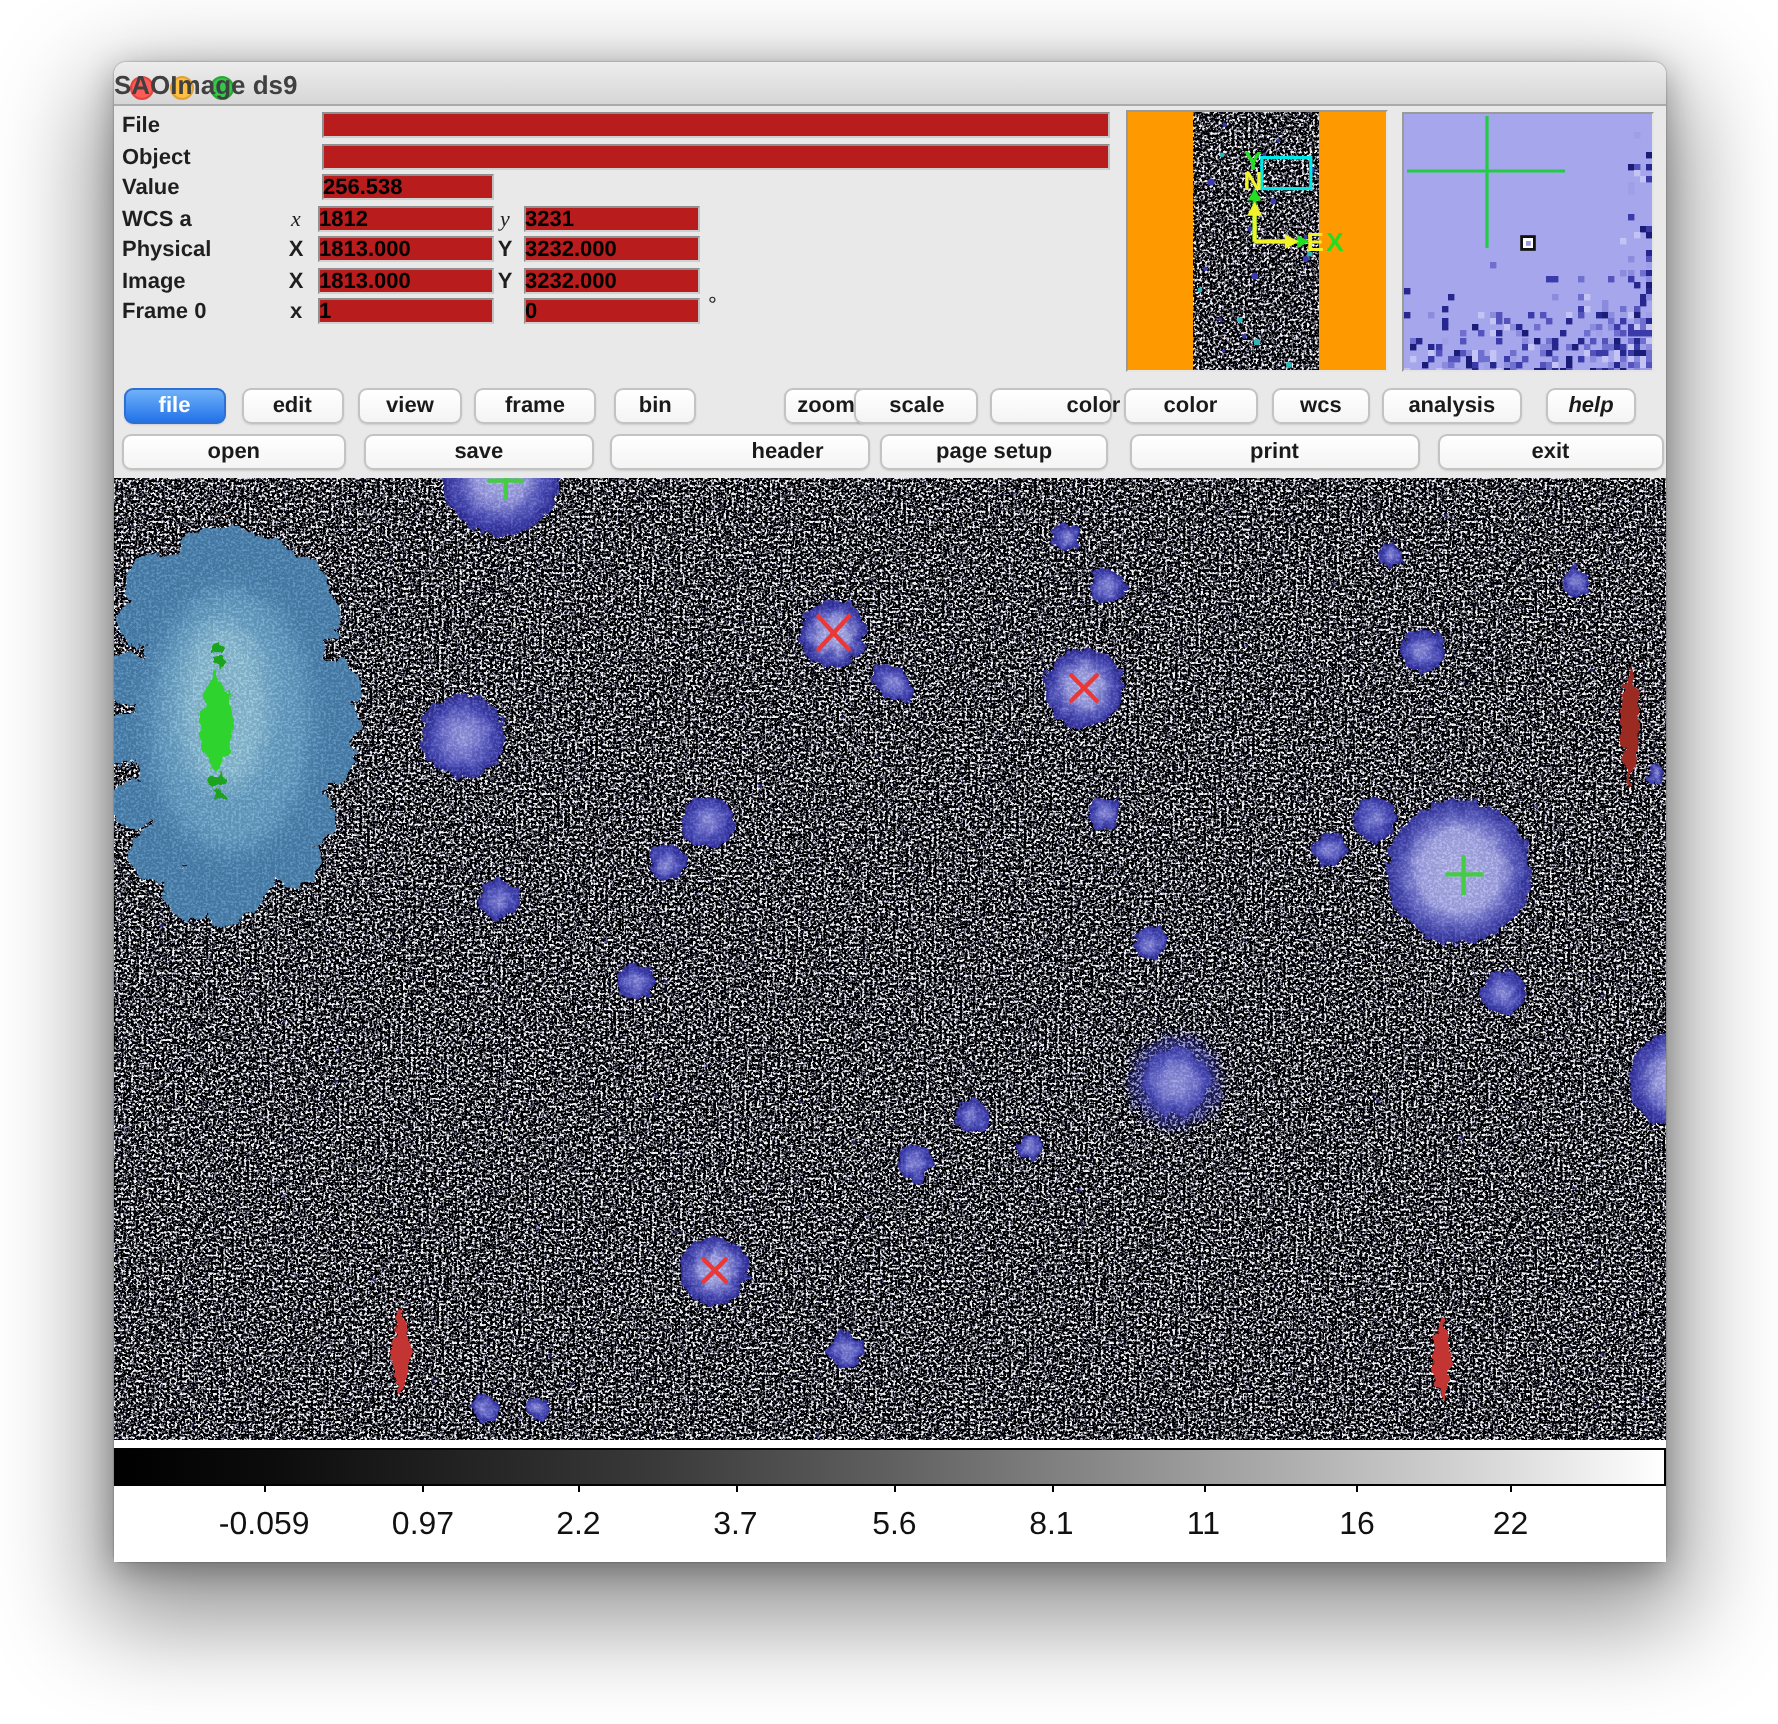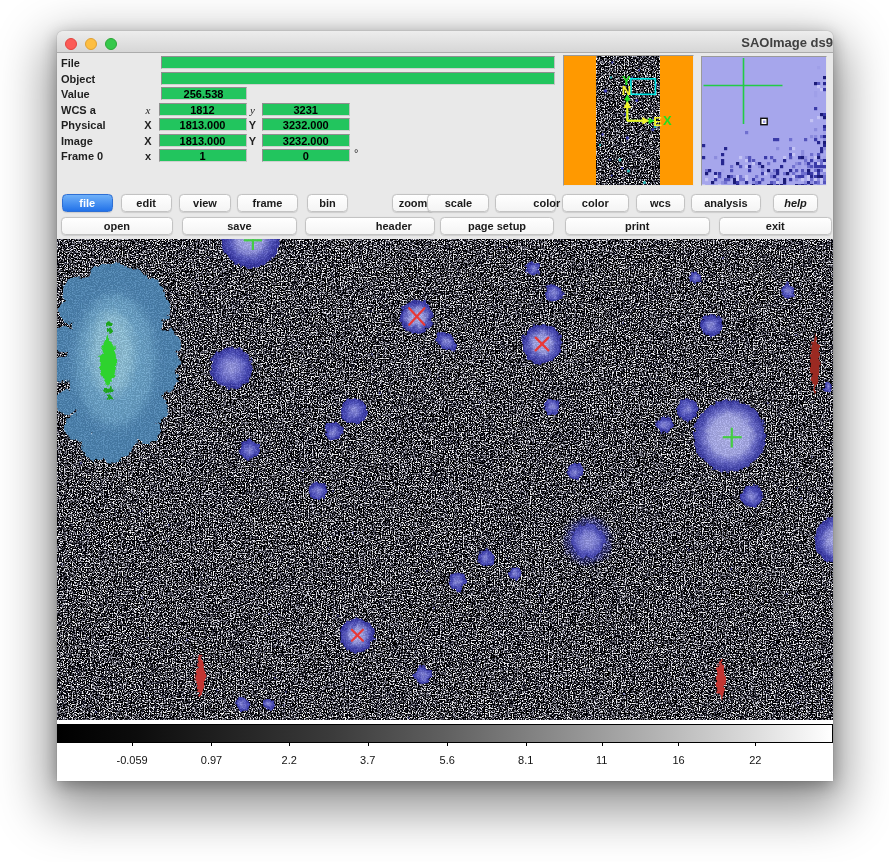--- a/index.html
+++ b/index.html
@@ -3,35 +3,35 @@
 <style>
 * { margin:0; padding:0; box-sizing:border-box; }
 html,body { width:889px; height:862px; background:#fff; font-family:"Liberation Sans",sans-serif; overflow:hidden; }
 #win { position:absolute; left:57px; top:31px; width:776px; height:750px; background:#e9e9e9;
   border-radius:6px 6px 3px 3px;
   box-shadow: 0 20px 50px 10px rgba(0,0,0,0.42), 0 4px 16px rgba(0,0,0,0.30), 0 0 1px rgba(0,0,0,0.45); }
 #titlebar { position:absolute; left:0; top:0; width:776px; height:22px;
   background:linear-gradient(#ededed,#d6d6d6); border-bottom:1px solid #ababab;
   border-radius:6px 6px 0 0; }
 .tl { position:absolute; top:6.5px; width:12px; height:12px; border-radius:50%; }
-#title { position:absolute; top:4px; left:0; width:100%; text-align:right; font-size:13px; font-weight:bold; color:#404040; letter-spacing:0; }
+#title { position:absolute; top:4px; left:0; width:100%; text-align:left; font-size:13px; font-weight:bold; color:#404040; letter-spacing:0; }
 .lbl { position:absolute; font-size:11px; color:#1f1f1f; font-weight:bold; }
-.fld { position:absolute; height:13px; background:#22c55e; border:1px solid #8f8f8f; border-bottom-color:#d0d0d0; border-right-color:#c0c0c0; font-size:11px; text-align:center; color:#000; line-height:12px; font-weight:bold;}
+.fld { position:absolute; height:13px; background:#b91c1c; border:1px solid #8f8f8f; border-bottom-color:#d0d0d0; border-right-color:#c0c0c0; font-size:11px; text-align:left; color:#000; line-height:12px; font-weight:bold;}
 .sub { position:absolute; font-size:11px; color:#1f1f1f; text-align:center; width:14px; font-weight:bold;}
 .btn { position:absolute; height:18px; background:linear-gradient(#ffffff,#f4f4f4); border:1px solid #c3c3c3;
   border-radius:4.5px; font-size:11px; font-weight:bold; color:#1a1a1a; text-align:center; line-height:16px;
   box-shadow:0 0.5px 1px rgba(0,0,0,0.12); }
 #pannerbox { position:absolute; left:506px; top:24px; width:131px; height:131px; border:1px solid #9a9a9a; background:#f90; border-right-color:#e5e5e5; border-bottom-color:#e5e5e5;}
 #magbox { position:absolute; left:644px; top:25px; width:126px; height:130px; border:1px solid #9a9a9a; background:#a6a6ec; border-right-color:#e5e5e5; border-bottom-color:#e5e5e5;}
 #imgarea { position:absolute; left:0; top:208px; width:776px; height:481px; background:#000; }
 #cbar { position:absolute; left:0; top:693px; width:776px; height:19px; border:1px solid #000;
   background:linear-gradient(90deg,#000 0%,#0c0c0c 10%,#222 22%,#3a3a3a 35%,#606060 50%,#8a8a8a 64%,#b2b2b2 77%,#d9d9d9 89%,#fff 100%); }
 #gap { position:absolute; left:0; top:689px; width:776px; height:4.5px; background:#fff; }
 #lblstrip { position:absolute; left:0; top:712px; width:776px; height:38px; background:#fff; }
-.cl { position:absolute; top:11px; font-size:11px; color:#111; transform:translateX(-50%); }
+.cl { position:absolute; top:11px; font-size:16px; color:#111; transform:translateX(-50%); }
 .tick { position:absolute; top:-1px; width:1px; height:4px; background:#000; }
 </style></head>
 <body>
 <div id="win">
   <div id="titlebar">
     <div class="tl" style="left:7.5px;background:#fc5b57;border:0.5px solid #e2443f;"></div>
     <div class="tl" style="left:27.5px;background:#fdbe41;border:0.5px solid #e0a033;"></div>
     <div class="tl" style="left:47.5px;background:#35c84b;border:0.5px solid #2ba636;"></div>
     <div id="title">SAOImage ds9</div>
   </div>

